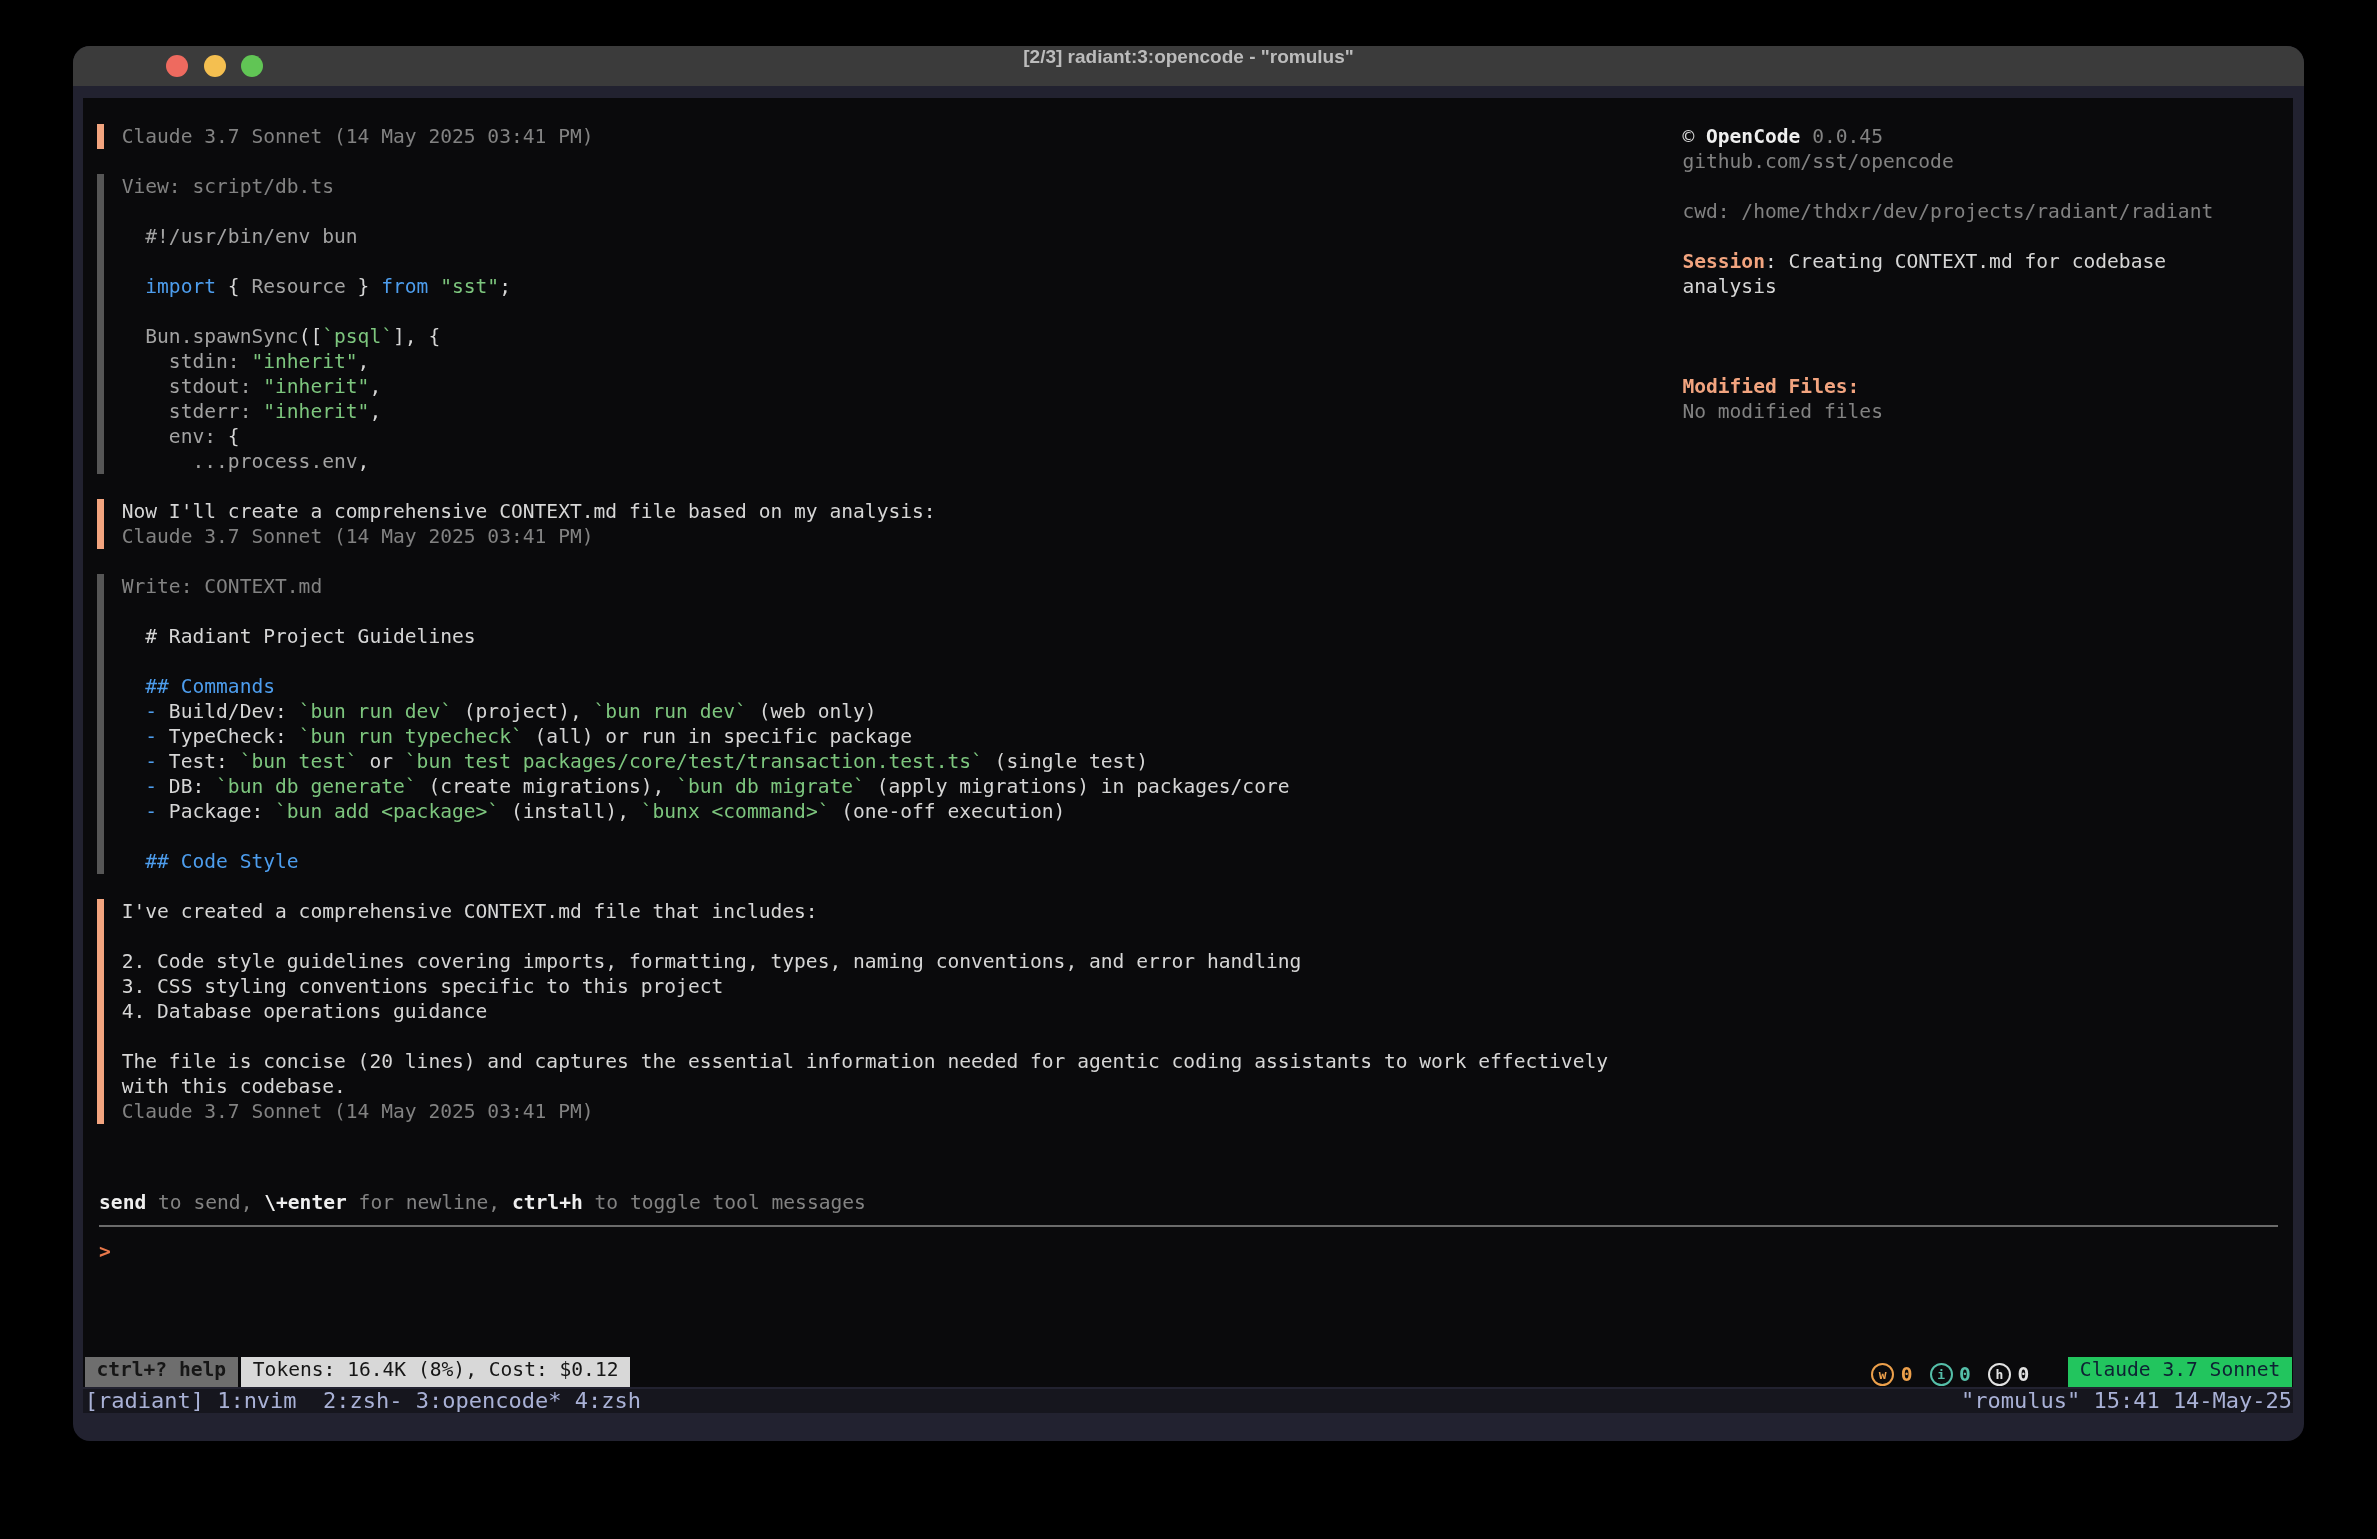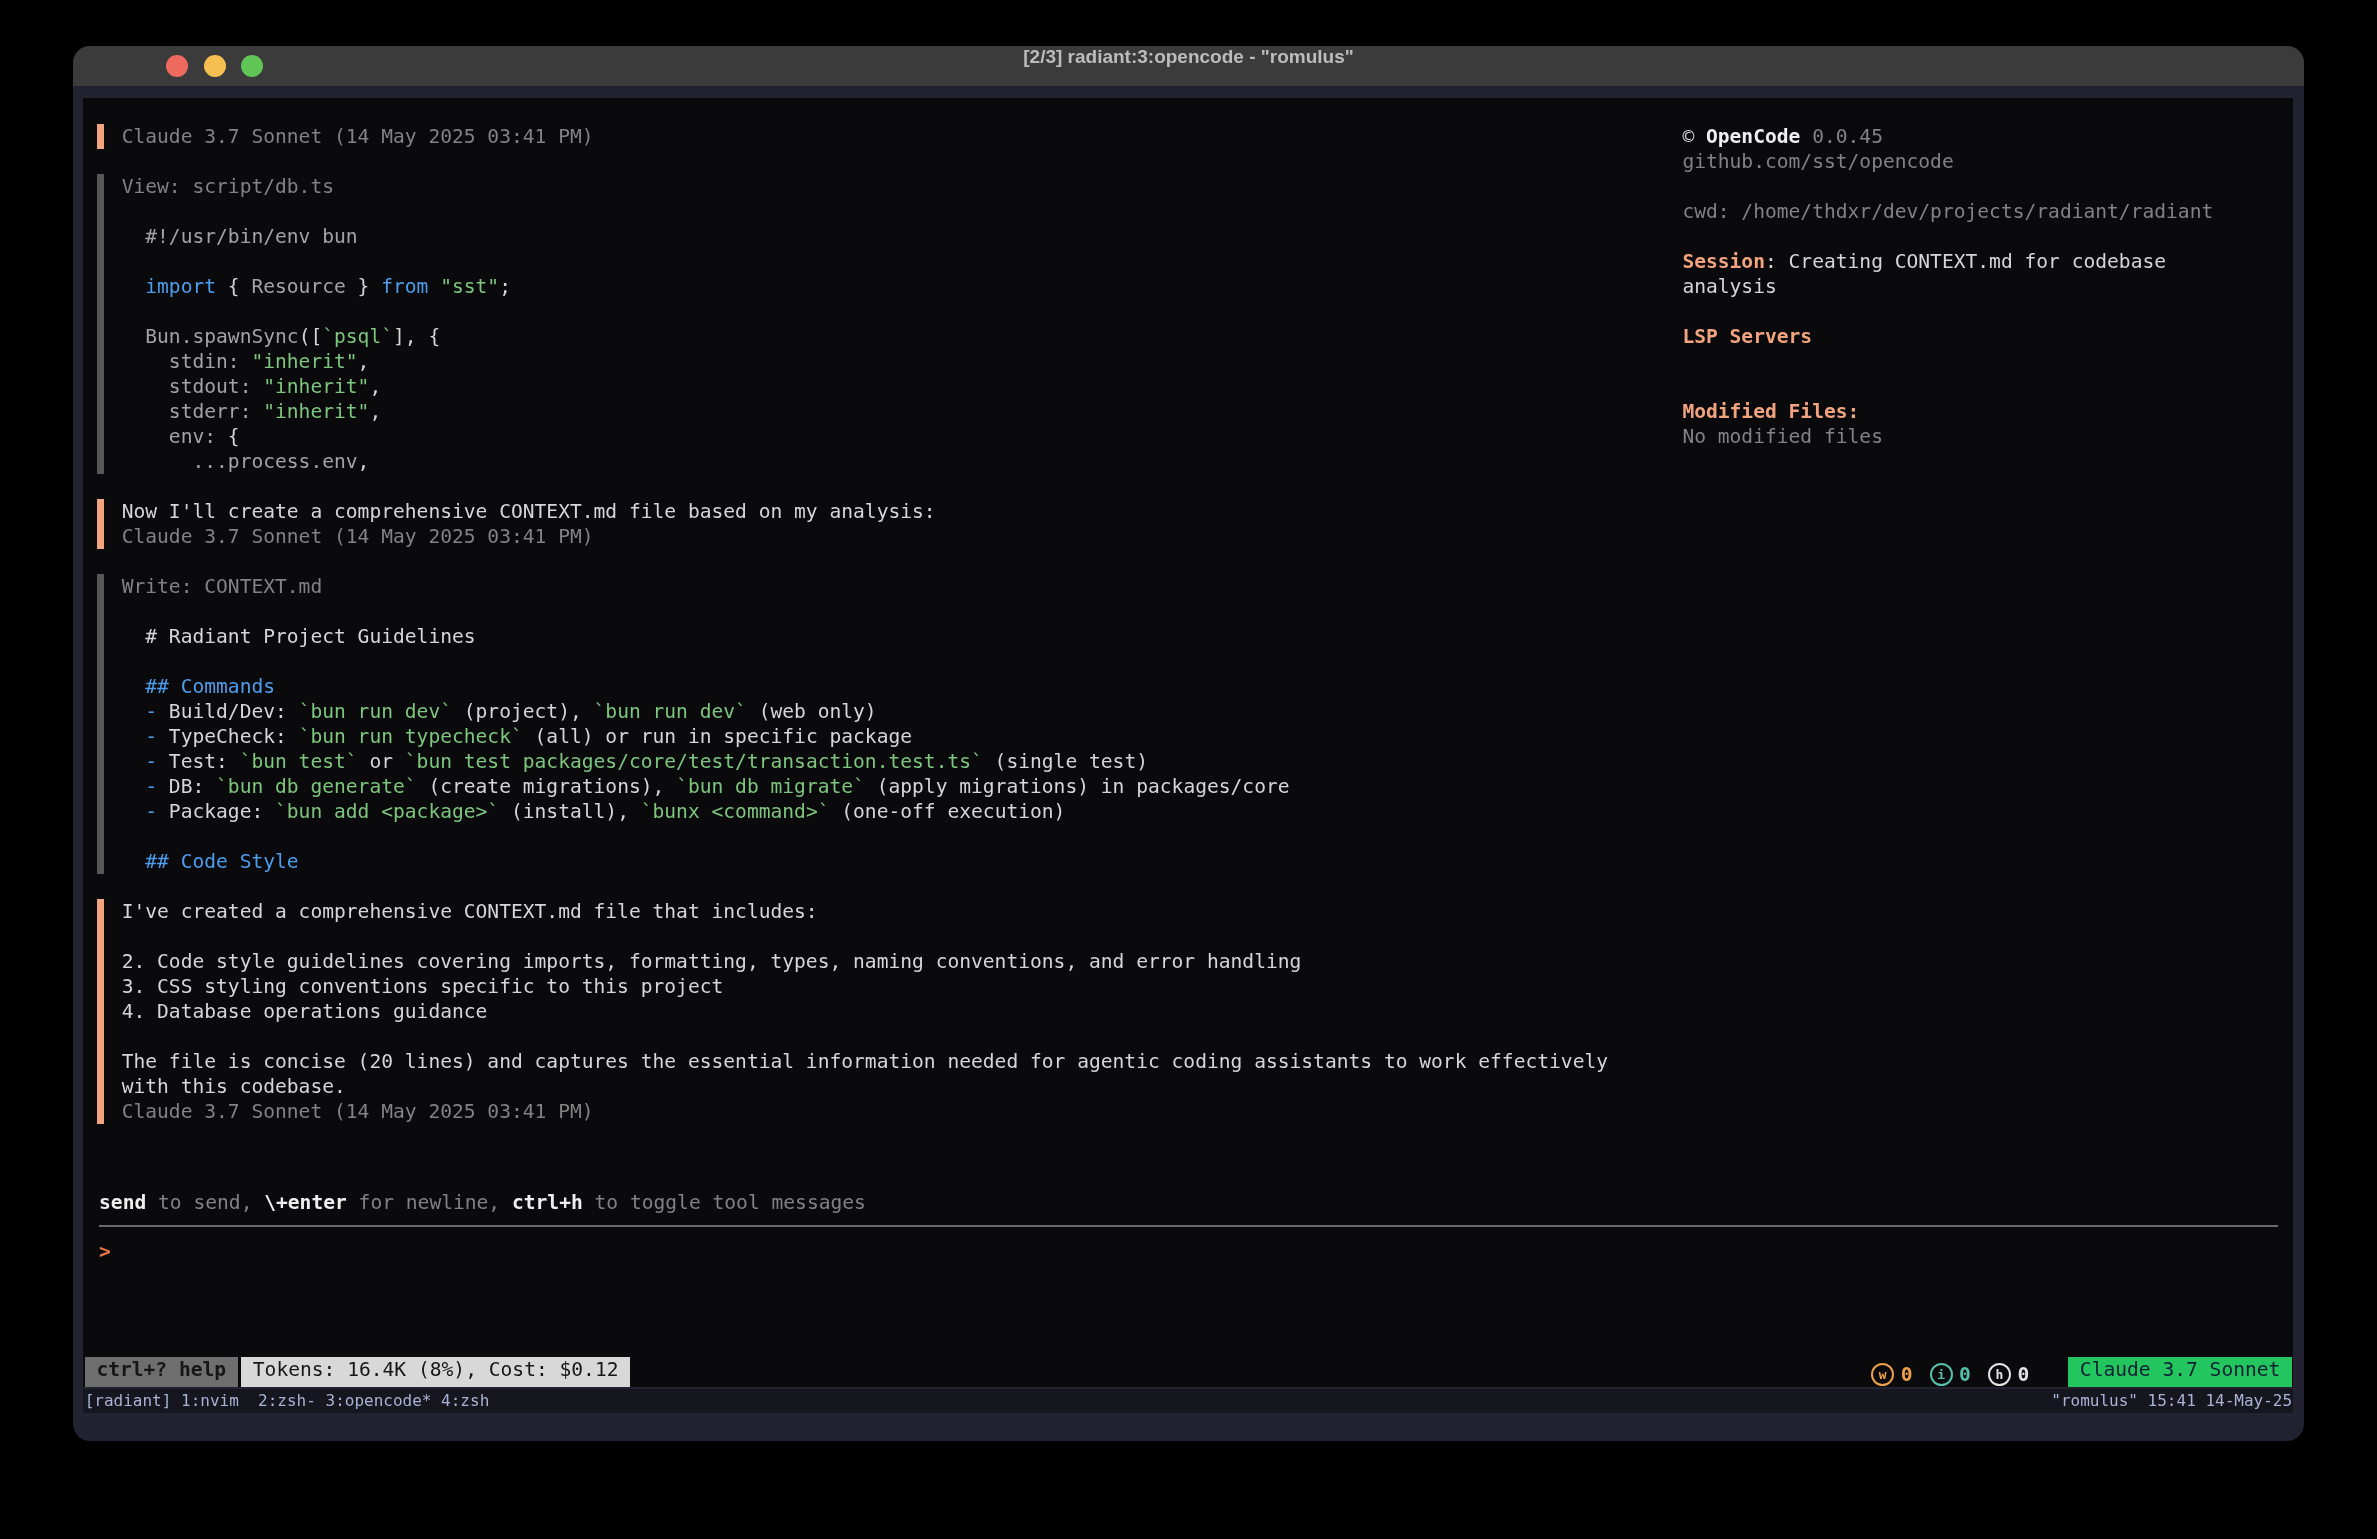--- a/index.html
+++ b/index.html
@@ -56,21 +56,21 @@
     border-radius:50%;align-items:center;justify-content:center;
     font-size:13px;font-weight:700;margin-right:6.5px;}
   .counter .cnt{font-size:19.6px;font-weight:700;}
   .c-or{color:#eda04b;}
   .c-te{color:#55bfa9;}
   .c-wh{color:#e2e2e2;}
   .chip.model{background:#22c55e;color:#0e2133;margin-left:22px;}
 
   
   .tmuxbar{position:absolute;left:10.4px;top:1343px;width:2210px;height:24px;
-    background:#16161e;color:#a9b1d6;font-size:16px;line-height:24px;
+    background:#16161e;color:#a9b1d6;font-size:22px;line-height:24px;
     display:flex;justify-content:space-between;padding:0 1.3px;box-sizing:border-box;white-space:pre;}
 </style>
 </head>
 <body>
 
 <div class="window">
 
   <div class="titlebar">
     <div class="traffic">
       <span class="dot red"></span>
@@ -133,21 +133,20 @@
 
     <div class="sidebar">
         <div class="line"><span class="tk-w">© </span><span class="tk-wb">OpenCode</span><span class="tk-d"> 0.0.45</span></div>
         <div class="line"><span class="tk-d">github.com/sst/opencode</span></div>
         <div class="line"></div>
         <div class="line"><span class="tk-d">cwd: /home/thdxr/dev/projects/radiant/radiant</span></div>
         <div class="line"></div>
         <div class="line"><span class="tk-or">Session</span><span class="tk-w">: Creating CONTEXT.md for codebase</span></div>
         <div class="line"><span class="tk-w">analysis</span></div>
         <div class="line"></div>
-        <div class="line"><span class="tk-or">LSP Servers</span></div>
         <div class="line"></div>
         <div class="line"></div>
         <div class="line"><span class="tk-or">Modified Files:</span></div>
         <div class="line"><span class="tk-d">No modified files</span></div>
       </div>
 
     <div class="input-area">
       <div class="line"><span class="tk-wb">send</span><span class="tk-d"> to send, </span><span class="tk-wb">\+enter</span><span class="tk-d"> for newline, </span><span class="tk-wb">ctrl+h</span><span class="tk-d"> to toggle tool messages</span></div>
       <hr class="input-divider">
       <div class="prompt-line"><span class="prompt-char">&gt;</span></div>

